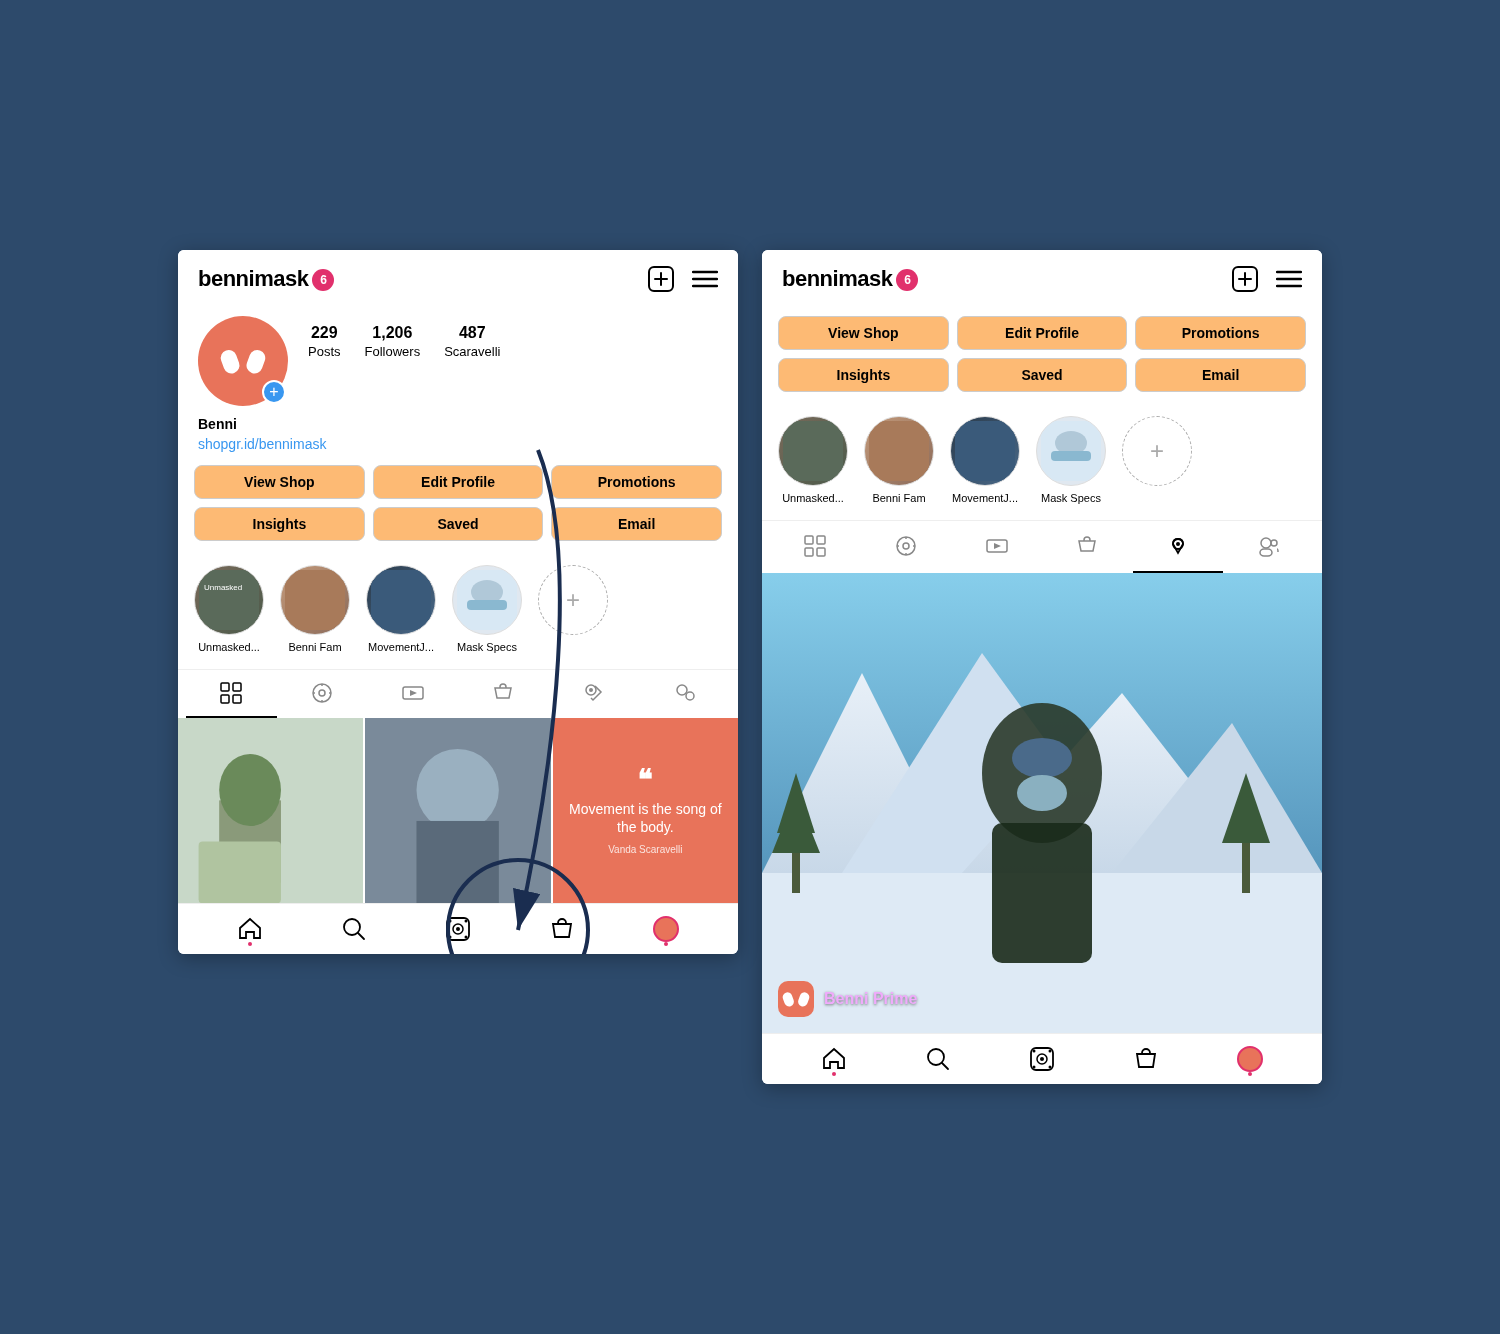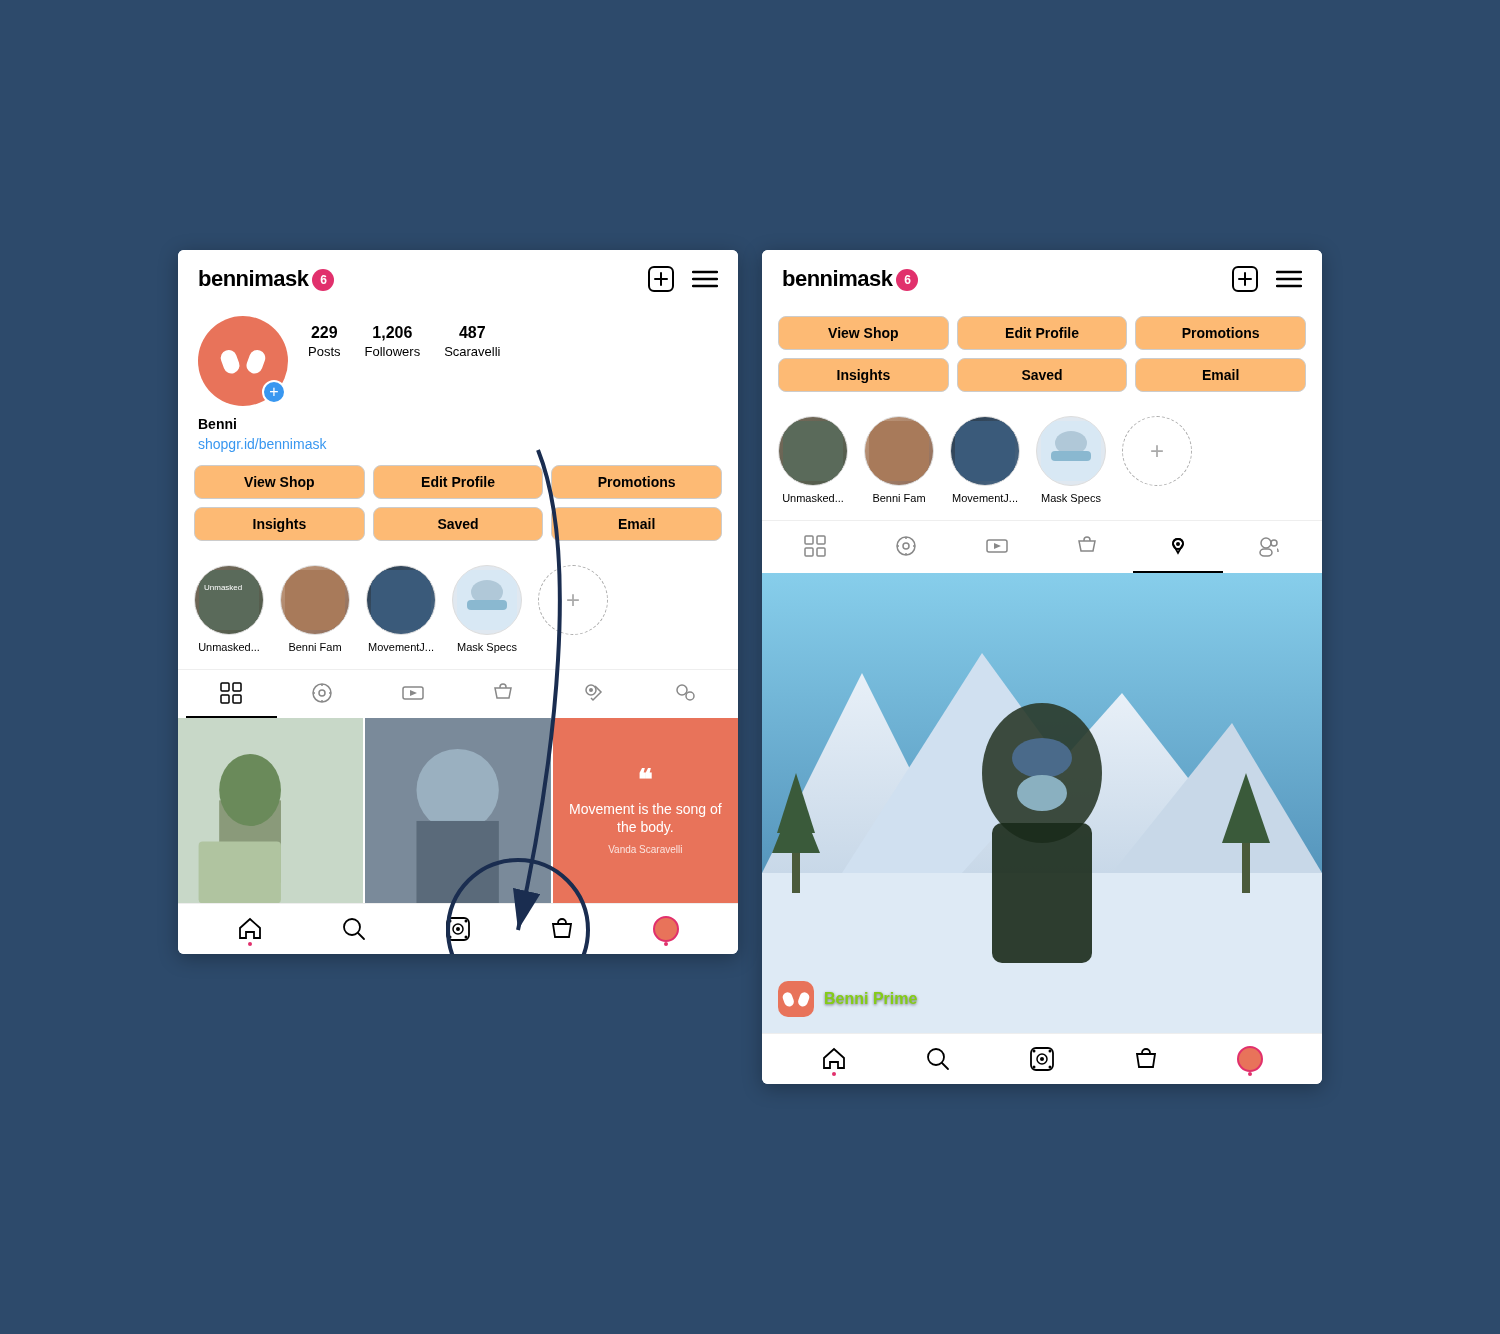--- a/index.html
+++ b/index.html
@@ -341,21 +341,21 @@
       border-radius: 10px;
       background: #e8735a;
       display: flex;
       align-items: center;
       justify-content: center;
       color: #fff;
       font-size: 12px;
       font-weight: 700;
     }
     .reel-title {
-      color: #84cc16;
+      color: #f0abfc;
       font-size: 16px;
       font-weight: 700;
       text-shadow: 0 1px 3px rgba(0,0,0,0.5);
     }
 
     
     .highlight-1 { background: linear-gradient(135deg, #7a6a5a, #4a5a4a); }
     .highlight-2 { background: linear-gradient(135deg, #c49a7a, #8a6a5a); }
     .highlight-3 { background: linear-gradient(135deg, #2a3a4a, #4a6a8a); }
 

